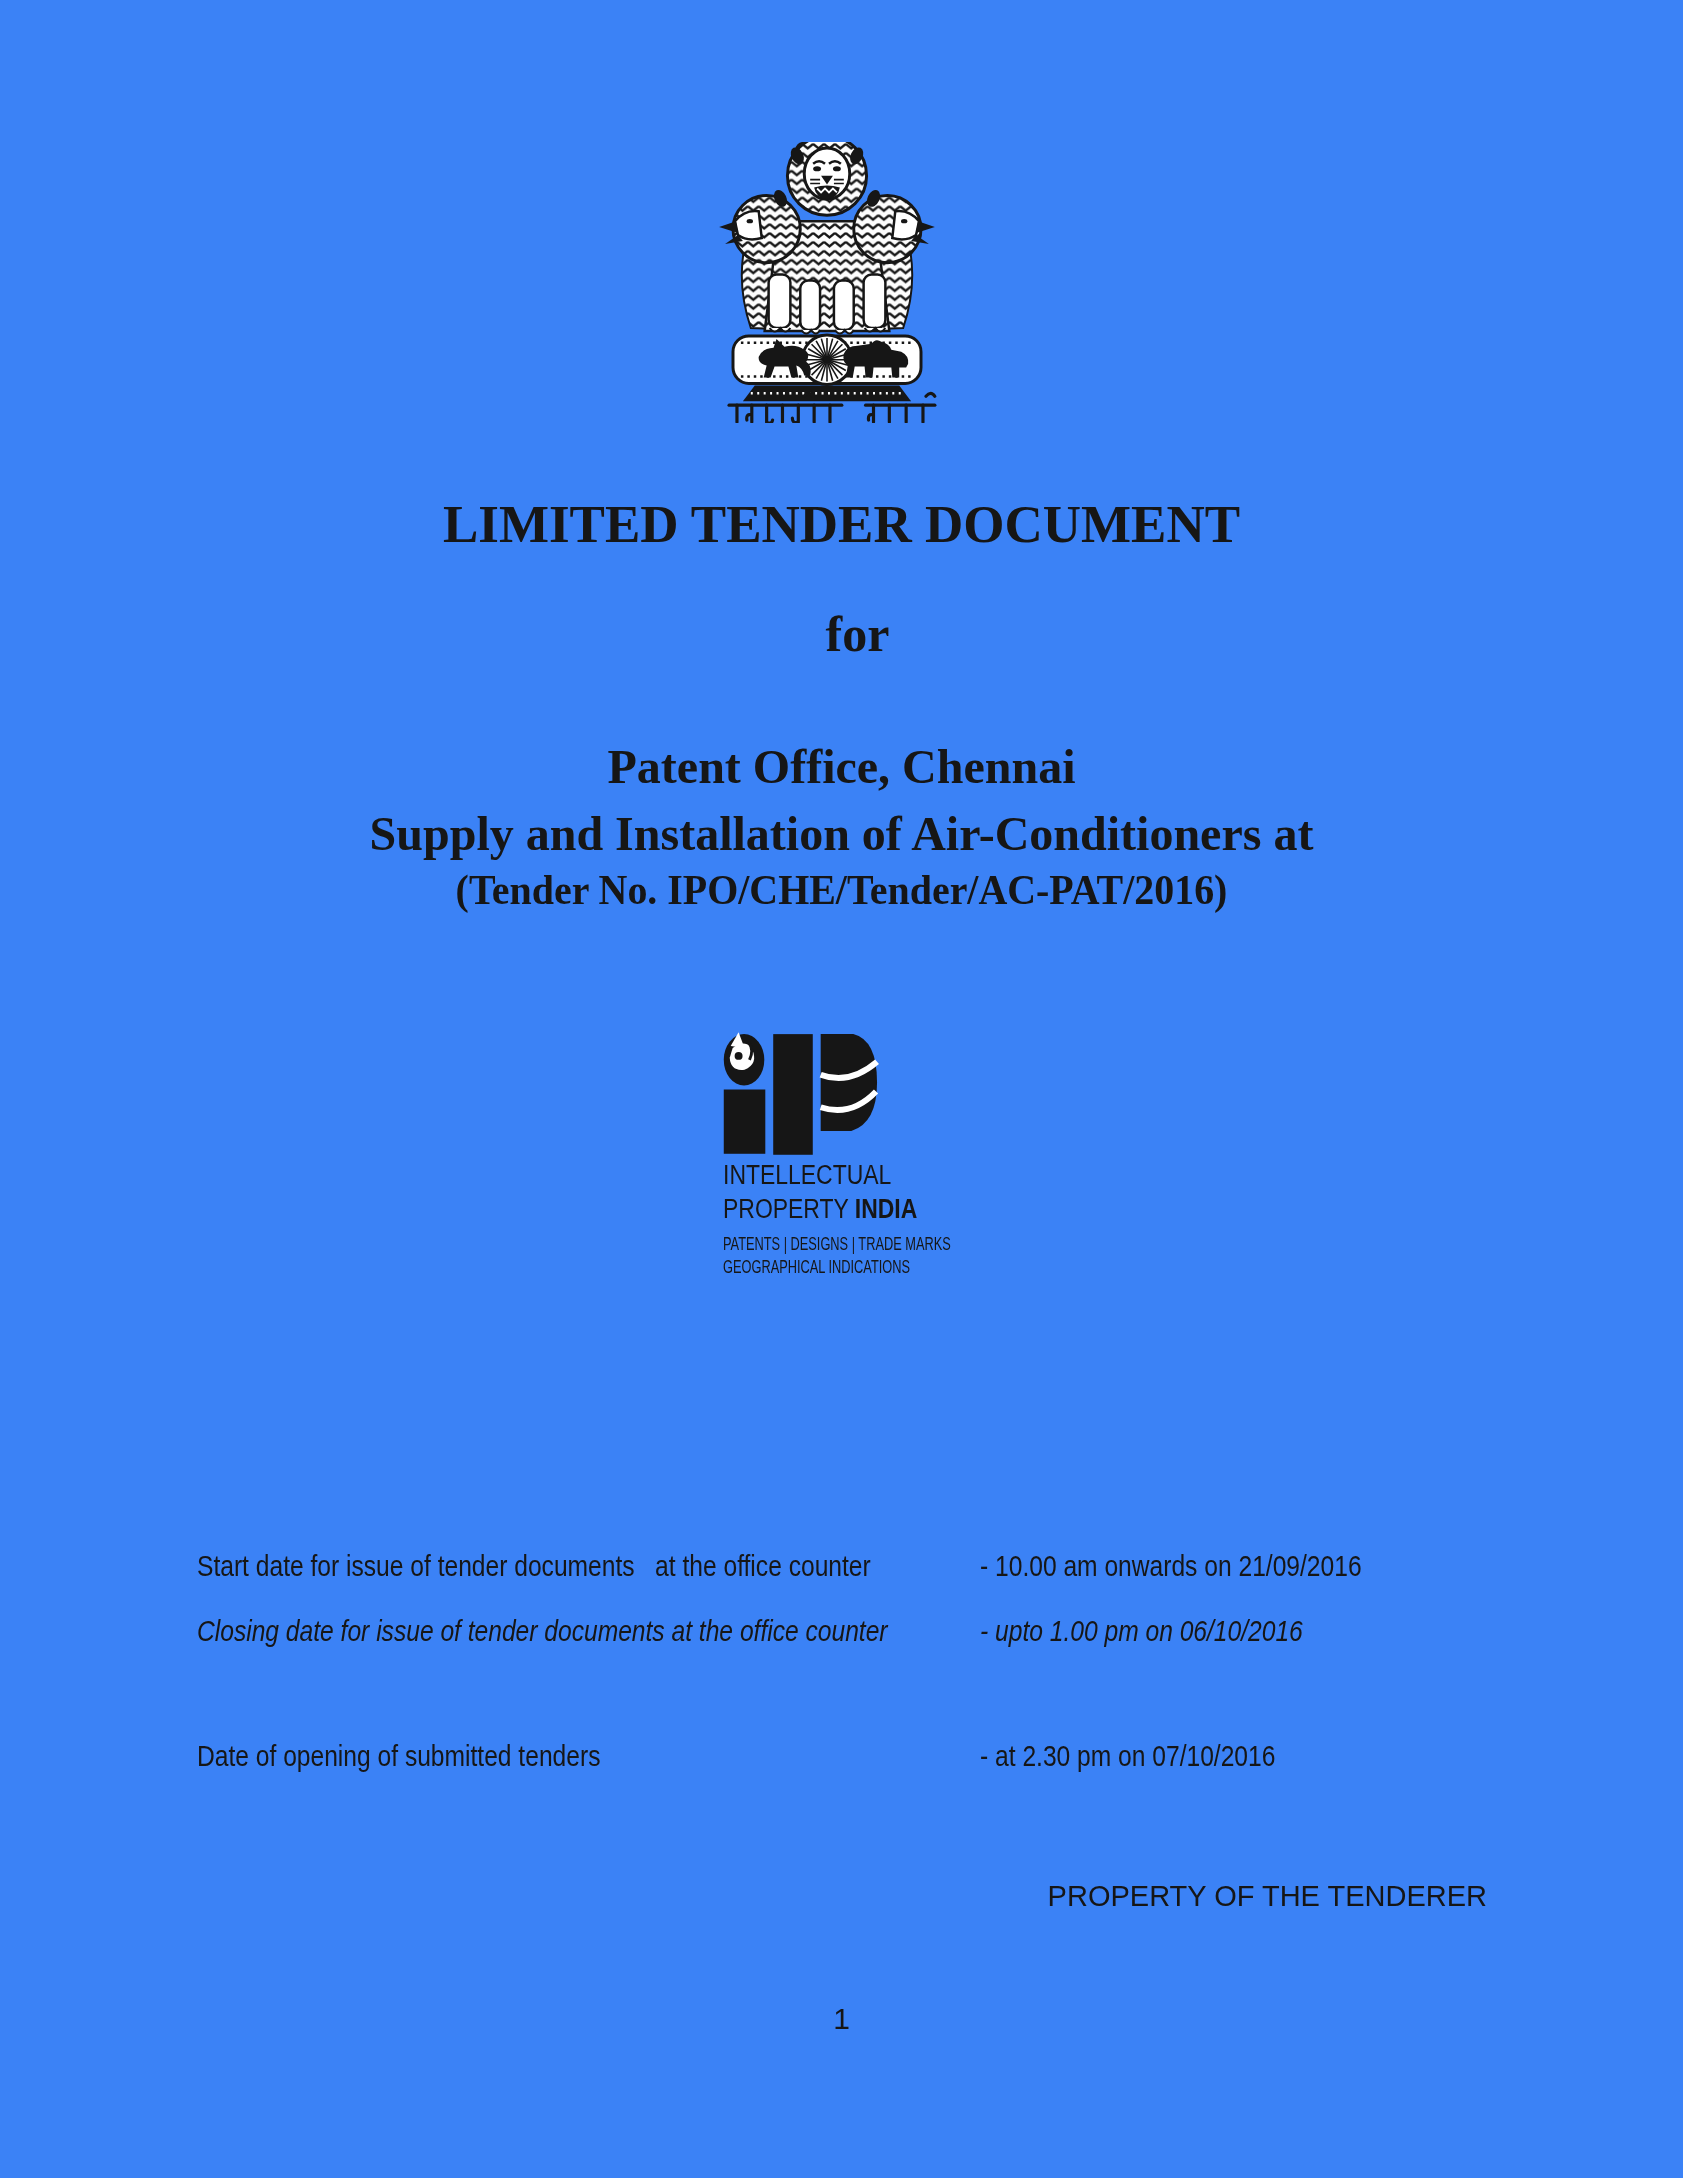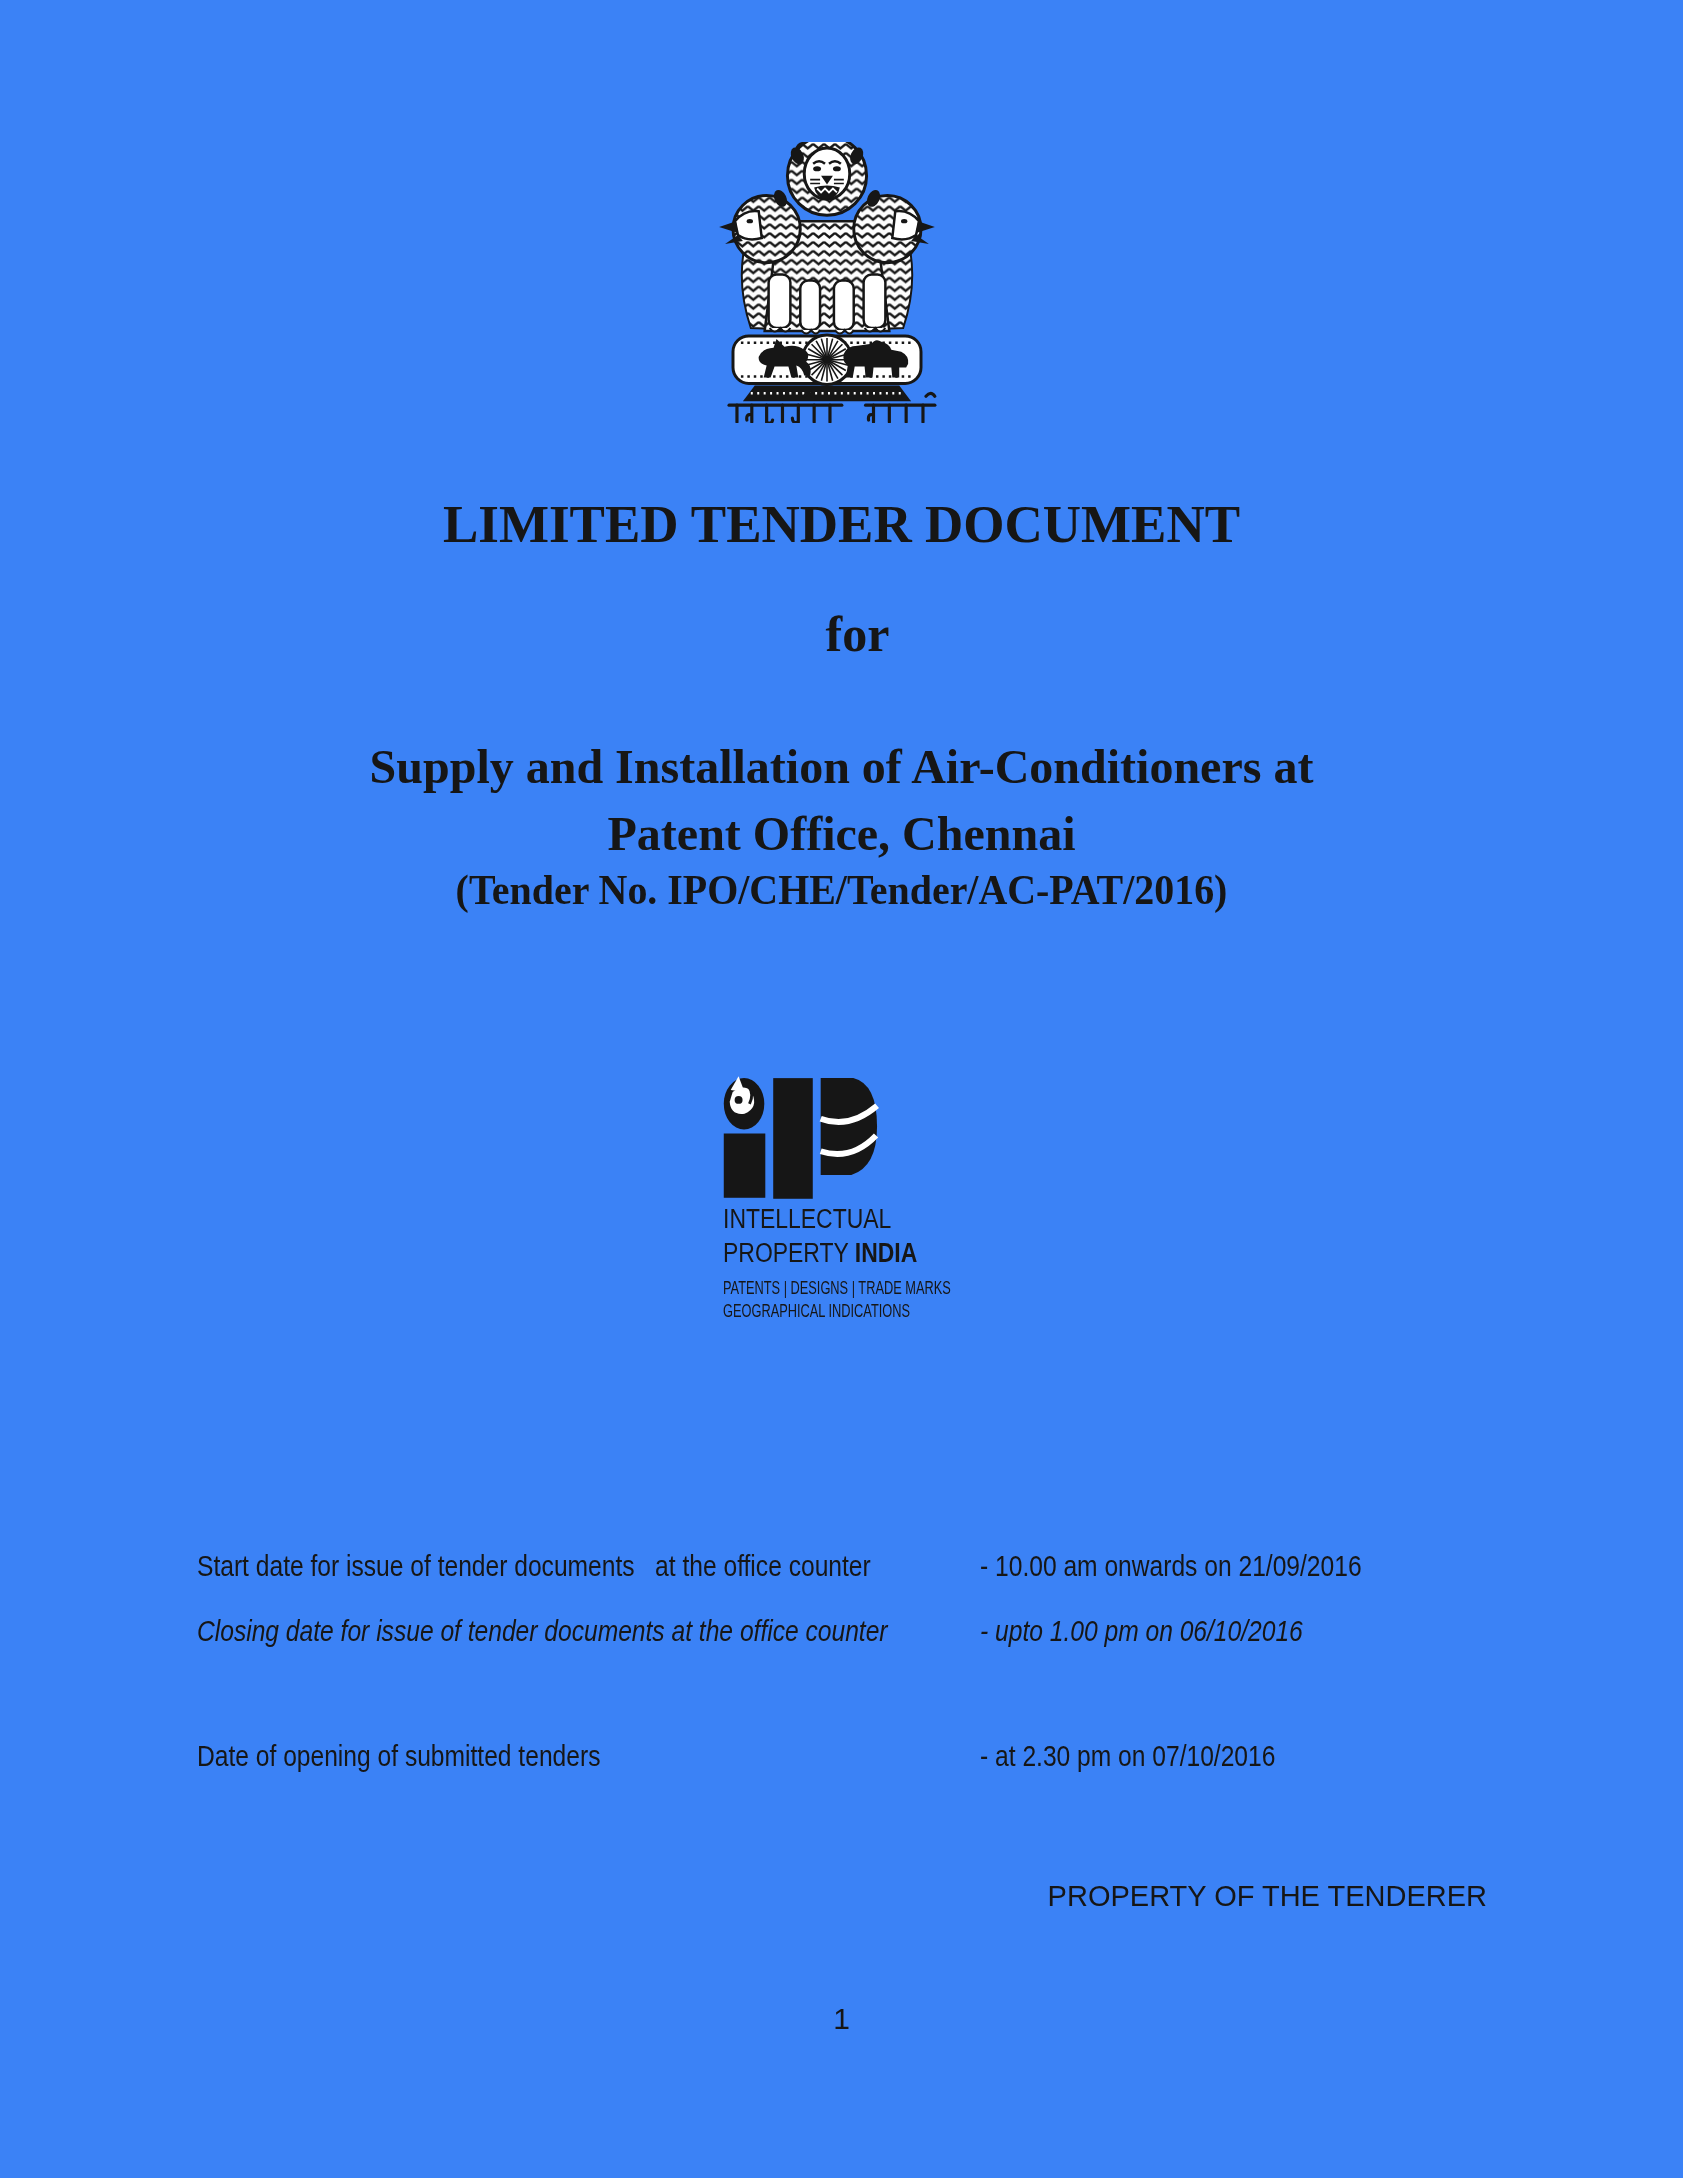--- a/index.html
+++ b/index.html
@@ -22,21 +22,21 @@
   .doc-title{position:absolute;left:0;top:498px;width:1683px;text-align:center;
     font-size:53px;line-height:53px;letter-spacing:0px;margin:0;}
   .for-line{position:absolute;left:16px;top:609px;width:1683px;text-align:center;
     font-size:50px;line-height:50px;}
   .subject{position:absolute;left:0;top:733px;width:1683px;text-align:center;
     font-size:48px;line-height:67px;}
   .tender-no{position:absolute;left:0;top:867px;width:1683px;text-align:center;
     font-size:42px;line-height:46px;transform:scaleX(0.95);transform-origin:50% 50%;}
 
   
-  .ip-logo{position:absolute;left:703px;top:1064px;width:297px;height:259px;text-decoration:underline;}
+  .ip-logo{position:absolute;left:703px;top:1020px;width:297px;height:259px;text-decoration:underline;}
   .ip-mark{position:absolute;left:0;top:0;width:178px;height:139px;}
   .ip-line{position:absolute;left:20px;white-space:nowrap;color:#161616;transform-origin:0 50%;}
   .ip-line1{top:142px;font-size:27px;line-height:27px;transform:scaleX(0.85);}
   .ip-line2{top:176px;font-size:27px;line-height:27px;transform:scaleX(0.85);}
   .ip-line2 b{font-weight:bold;}
   .ip-line3{top:214px;font-size:18.3px;line-height:19px;transform:scaleX(0.70);}
   .ip-line4{top:237px;font-size:18.3px;line-height:19px;transform:scaleX(0.70);}
 
   
   .schedule{position:absolute;left:197px;top:1549px;width:1337px;height:238px;}
@@ -158,22 +158,22 @@
         <path d="M210,266 V283"></path>
         <path d="M213,257 Q218,251 222,257"></path>
       </g>
     </svg>
 
   </figure>
 
   <h1 class="doc-title serif">LIMITED TENDER DOCUMENT</h1>
   <div class="for-line serif">for</div>
   <div class="subject serif">
+    <div>Patent Office, Chennai</div>
     <div>Supply and Installation of Air-Conditioners at</div>
-    <div>Patent Office, Chennai</div>
   </div>
   <div class="tender-no serif">(Tender No. IPO/CHE/Tender/AC-PAT/2016)</div>
 
   <div class="ip-logo">
     <svg class="ip-mark" viewBox="0 0 180 140" xmlns="http://www.w3.org/2000/svg">
 
       <ellipse cx="41.5" cy="40" rx="20.5" ry="26" fill="#161616"></ellipse>
       <path d="M30,28 Q44,18 50,30 Q56,44 42,50 Q28,52 27,38 Z" fill="#ffffff"></path>
       <path d="M36,12 L42,28 L28,26 Z" fill="#ffffff"></path>
       <circle cx="36" cy="36" r="4" fill="#161616"></circle>

